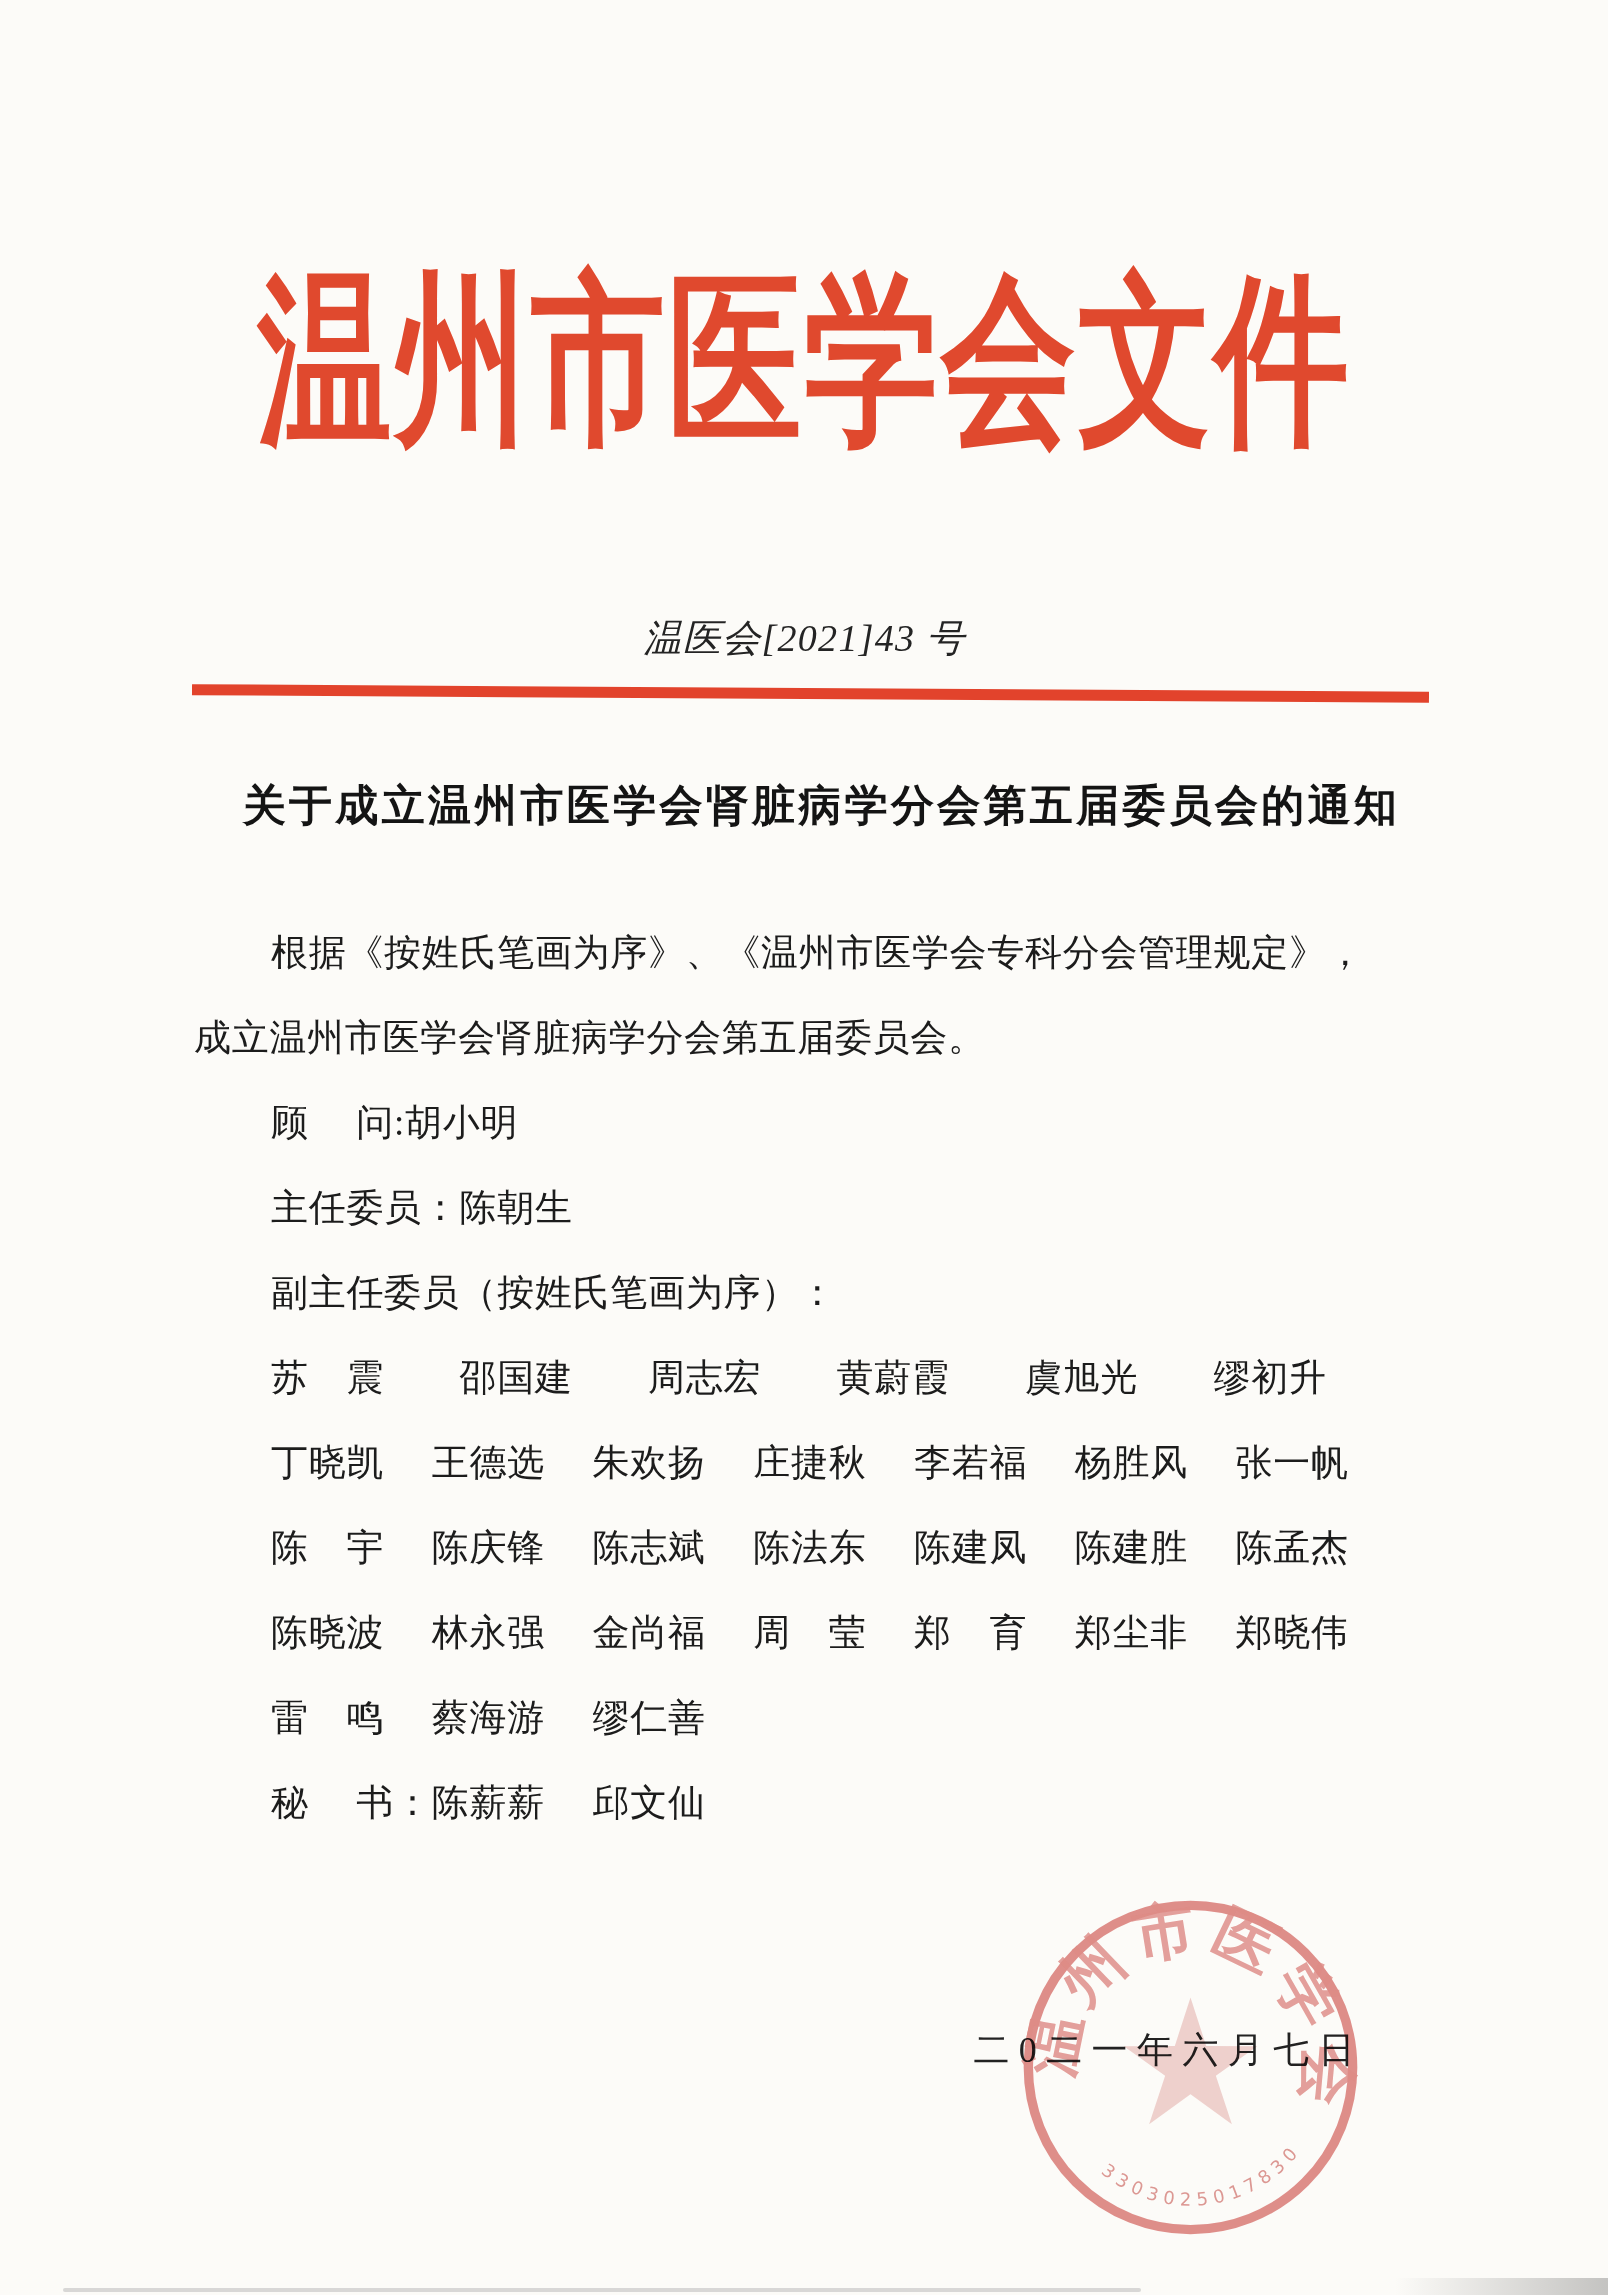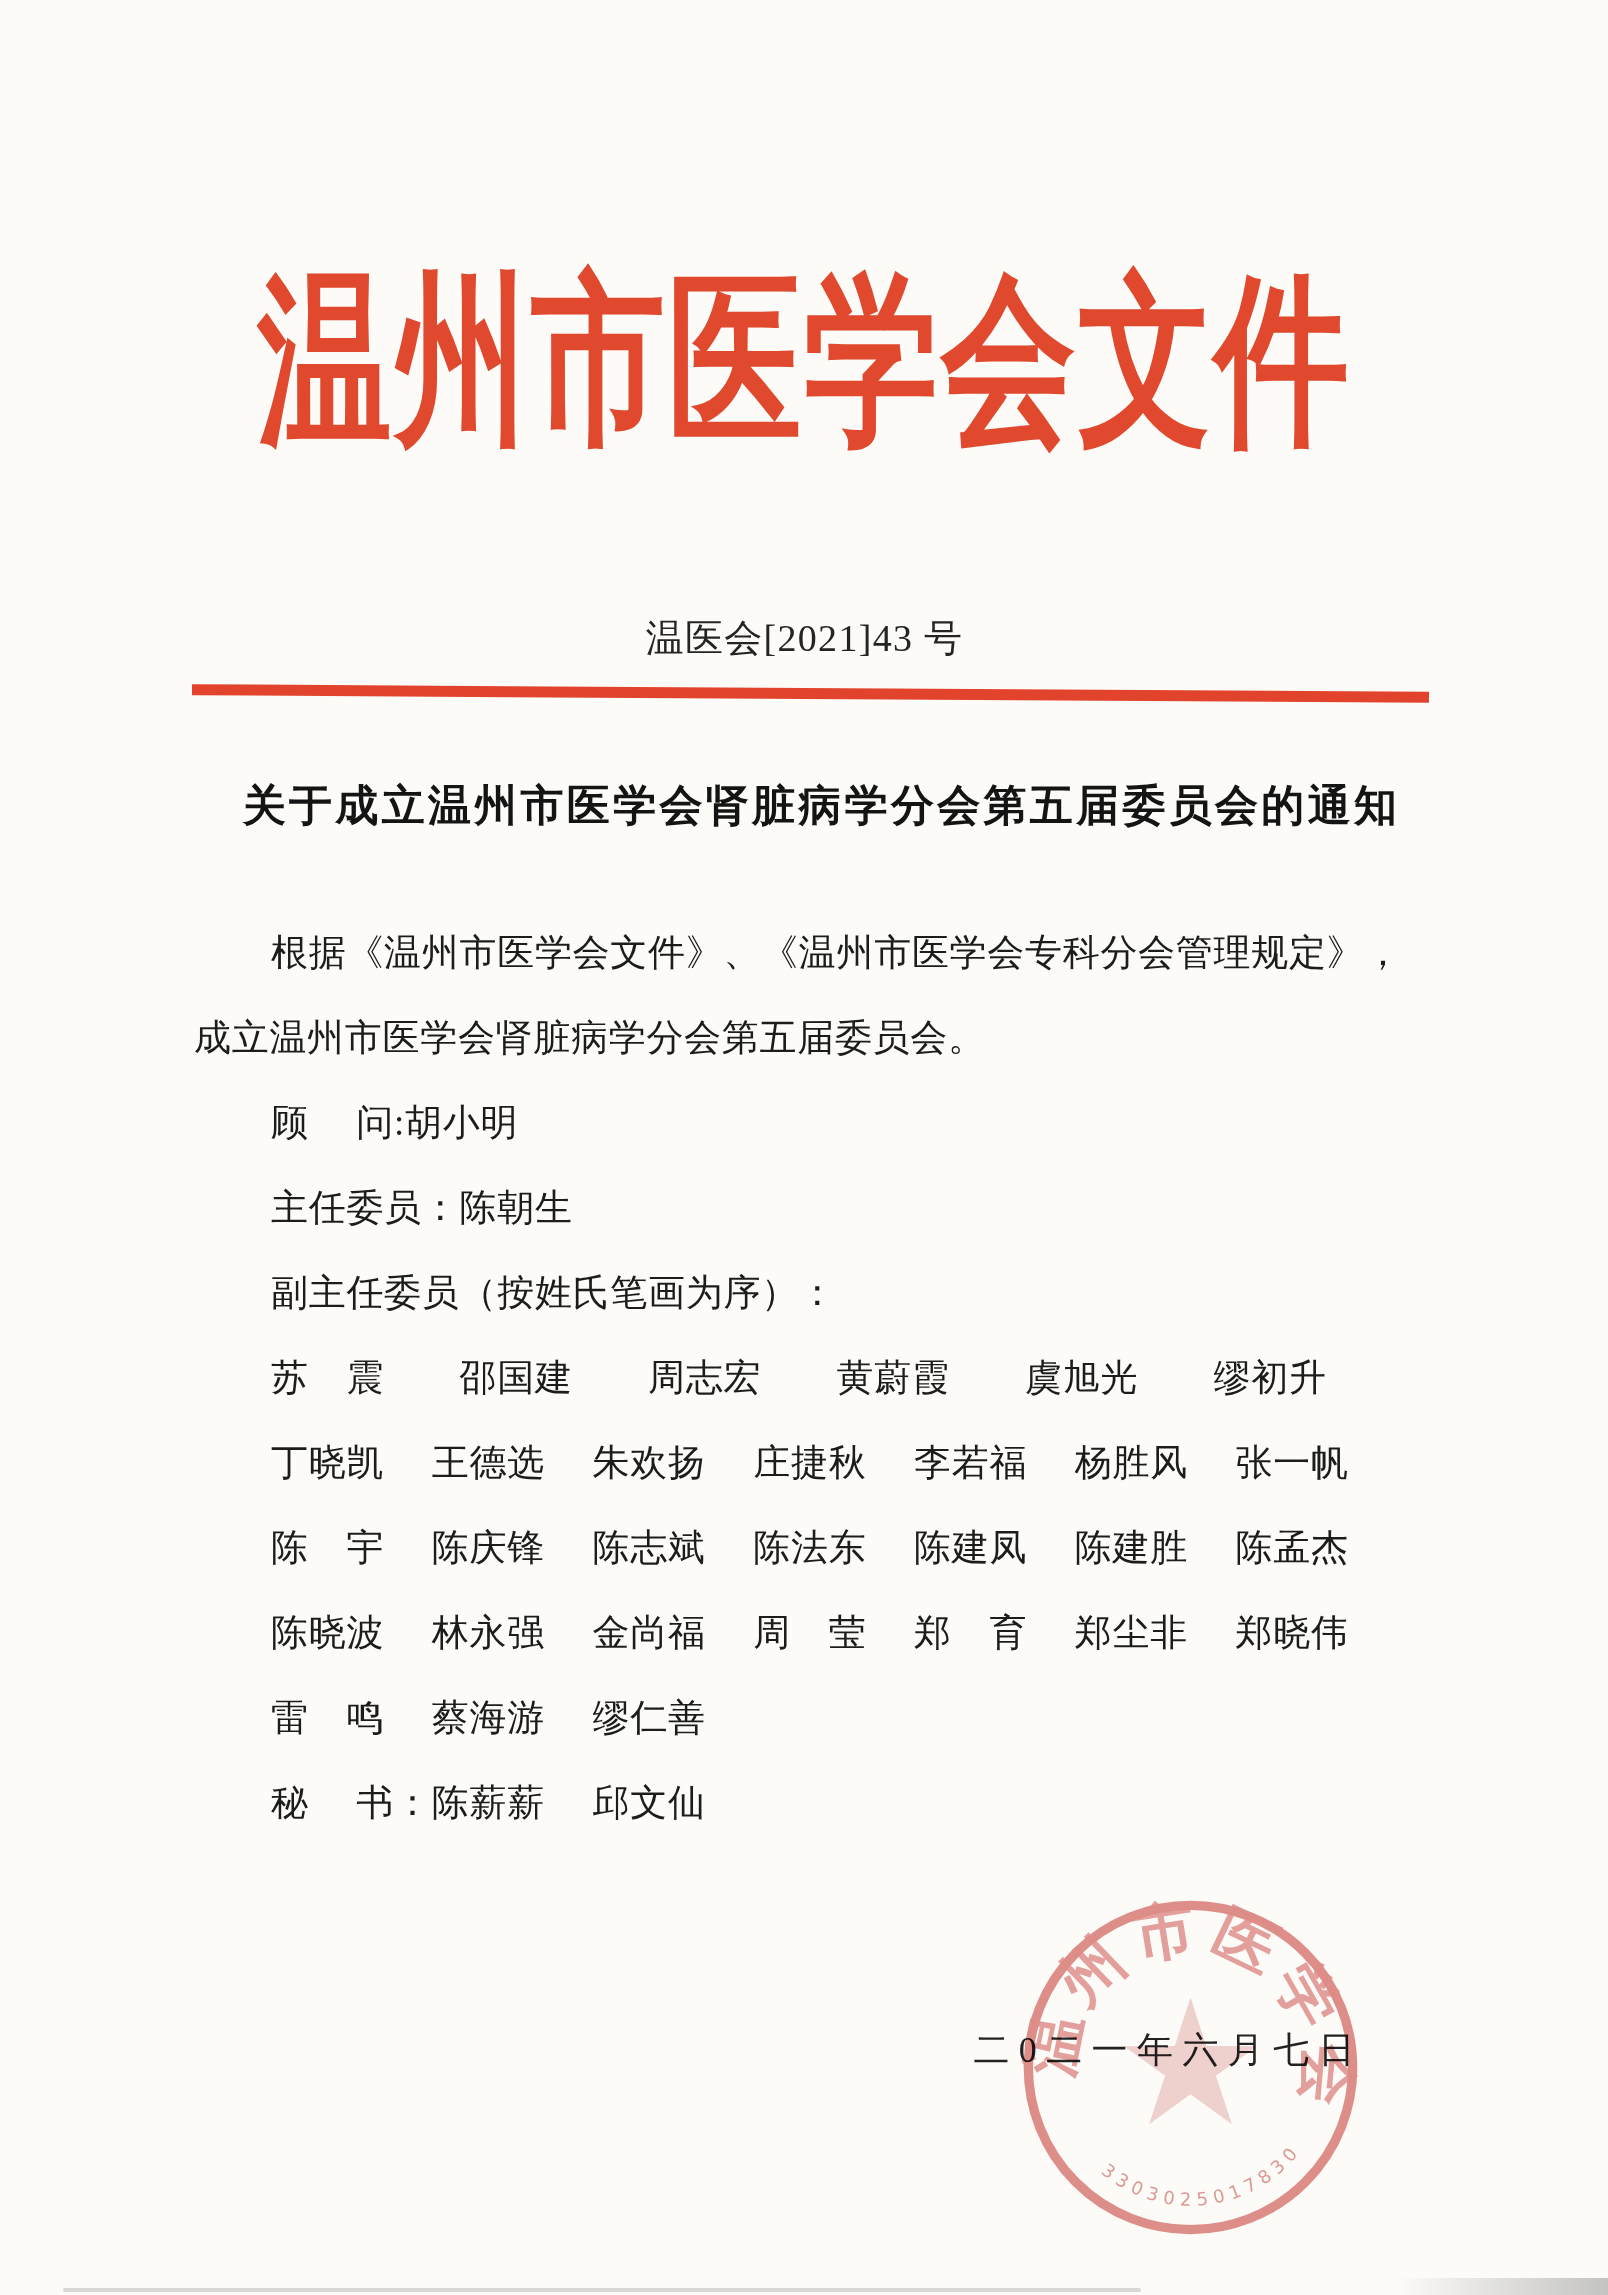--- a/index.html
+++ b/index.html
@@ -30,20 +30,21 @@
     transform-origin:50% 0;
     white-space:nowrap;
   }
   
   .docnum{
     position:absolute;top:616px;left:0;width:100%;
     text-align:center;
     font-size:38px;line-height:1.2;
     letter-spacing:1.3px;
     color:#242424;
+    font-style:italic;
   }
   
   .rule{
     position:absolute;top:688px;left:192px;
     width:1237px;height:11.4px;
     background:var(--rule-red);
     transform:rotate(0.35deg);
   }
   
   .notice-title{
@@ -104,21 +105,21 @@
 
   <h1 class="masthead">温州市医学会文件</h1>
 
   <div class="docnum">温医会[2021]43 号</div>
 
   <div class="rule"></div>
 
   <h2 class="notice-title">关于成立温州市医学会肾脏病学分会第五届委员会的通知</h2>
 
   <div class="body-block">
-    <p class="b-line indent">根据《温州市医学会文件》、《温州市医学会专科分会管理规定》，</p>
+    <p class="b-line indent">根据《按姓氏笔画为序》、《温州市医学会专科分会管理规定》，</p>
     <p class="b-line">成立温州市医学会肾脏病学分会第五届委员会。</p>
 
     <p class="b-line indent"><span>顾　 问:</span><span>胡小明</span></p>
 
     <p class="b-line indent"><span>主任委员：</span><span>陈朝生</span></p>
 
     <p class="b-line indent">副主任委员（按姓氏笔画为序）：</p>
 
     <p class="b-line indent">苏　震　　邵国建　　周志宏　　黄蔚霞　　虞旭光　　缪初升</p>
 

